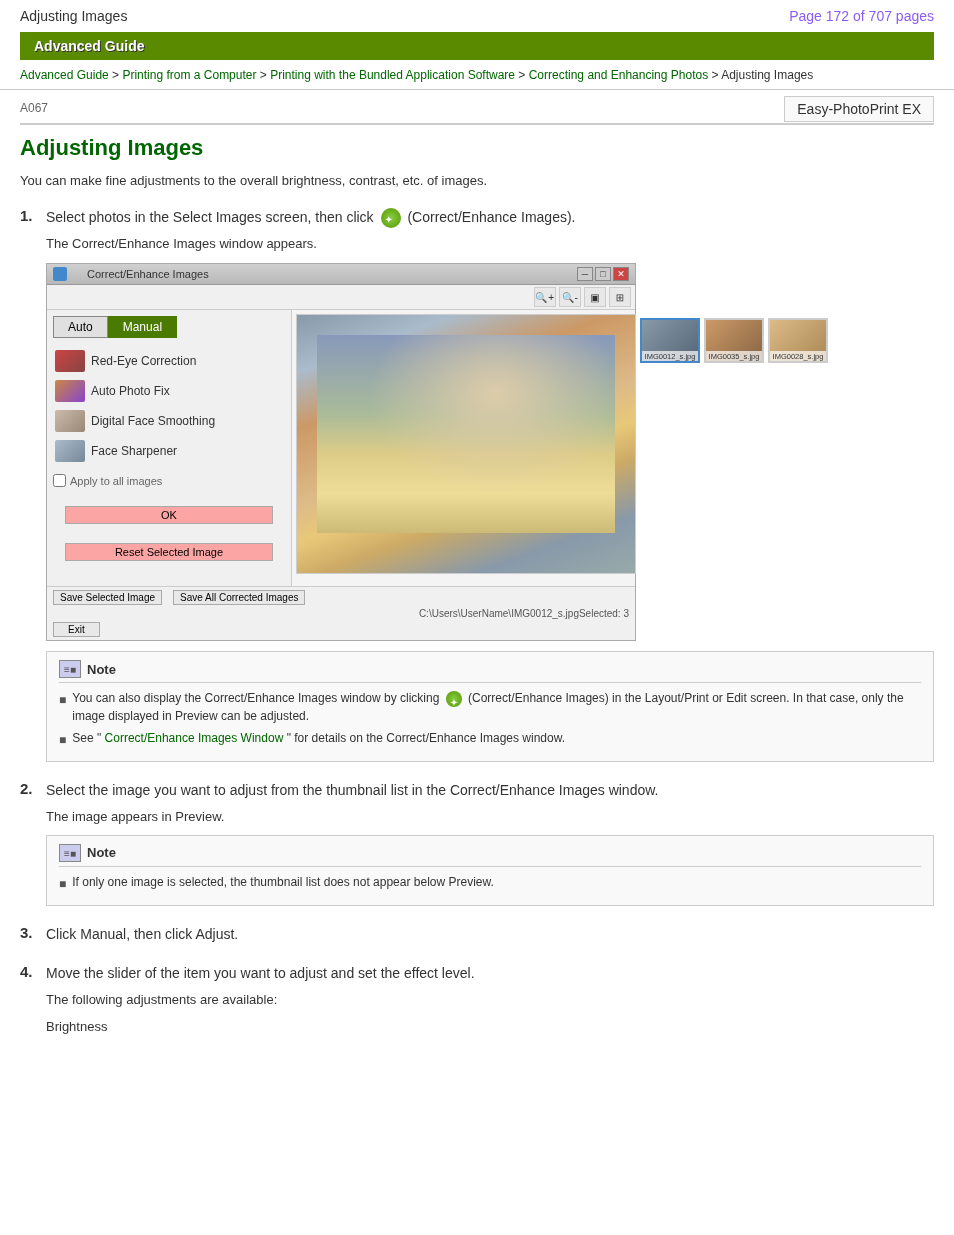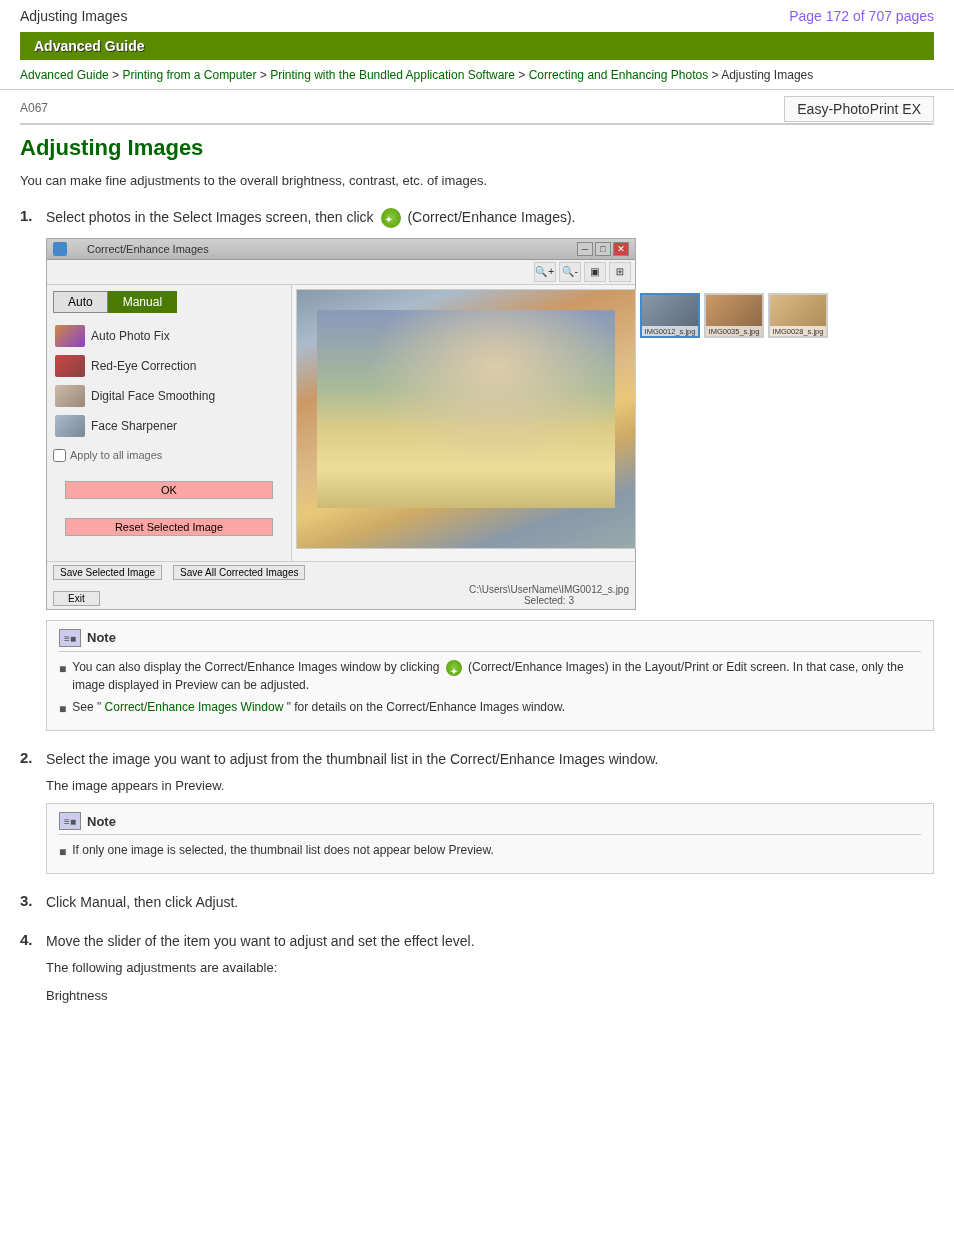--- a/index.html
+++ b/index.html
@@ -508,20 +508,21 @@
 
   <div class="step">
     <div class="step-header">
       <span class="step-number">1.</span>
       <span class="step-text">
         <span>Select photos in the Select Images screen, then click</span>
         <span class="icon-correct" title="Correct/Enhance"></span>
         <span>(Correct/Enhance Images).</span>
       </span>
     </div>
+    <div class="step-sub">The Correct/Enhance Images window appears.</div>
 
     <div class="window-sim">
 
       <div class="window-titlebar">
         <div class="window-titlebar-left">
           <div class="window-icon"></div>
           <span>Correct/Enhance Images</span>
         </div>
         <div class="window-titlebar-right">
           <div class="win-btn">─</div>
@@ -539,26 +540,26 @@
 
       <div class="window-body">
 
         <div class="window-left-panel">
           <div class="auto-manual-btns">
             <button class="am-btn">Auto</button>
             <button class="am-btn active">Manual</button>
           </div>
 
           <div class="correction-item">
+            <div class="correction-icon red-eye"></div>
+            <span class="correction-label">Red-Eye Correction</span>
+          </div>
+          <div class="correction-item">
             <div class="correction-icon photo-fix"></div>
             <span class="correction-label">Auto Photo Fix</span>
-          </div>
-          <div class="correction-item">
-            <div class="correction-icon red-eye"></div>
-            <span class="correction-label">Red-Eye Correction</span>
           </div>
           <div class="correction-item">
             <div class="correction-icon face-smooth"></div>
             <span class="correction-label">Digital Face Smoothing</span>
           </div>
           <div class="correction-item">
             <div class="correction-icon face-sharp"></div>
             <span class="correction-label">Face Sharpener</span>
           </div>
 
@@ -585,25 +586,25 @@
           </div>
         </div>
       </div>
 
       <div class="window-bottom">
         <div>
           <div class="bottom-save-row">
             <button class="save-btn">Save Selected Image</button>
             <button class="save-btn">Save All Corrected Images</button>
           </div>
-          <div style="margin-top:11px; display:flex; gap:6px;">
+          <div style="margin-top:17px; display:flex; gap:6px;">
             <button class="exit-btn">Exit</button>
           </div>
         </div>
-        <div style="display:flex; flex-direction:column; justify-content:flex-end; text-align:right;">
+        <div style="display:flex; flex-direction:row; justify-content:center; text-align:right;">
           <span class="filepath">C:\Users\UserName\IMG0012_s.jpg</span>
           <span class="selected-count">Selected: 3</span>
         </div>
       </div>
     </div>
 
     <div class="note-box">
       <div class="note-header">
         <span class="note-icon">≡■</span>
         <span class="note-title">Note</span>

